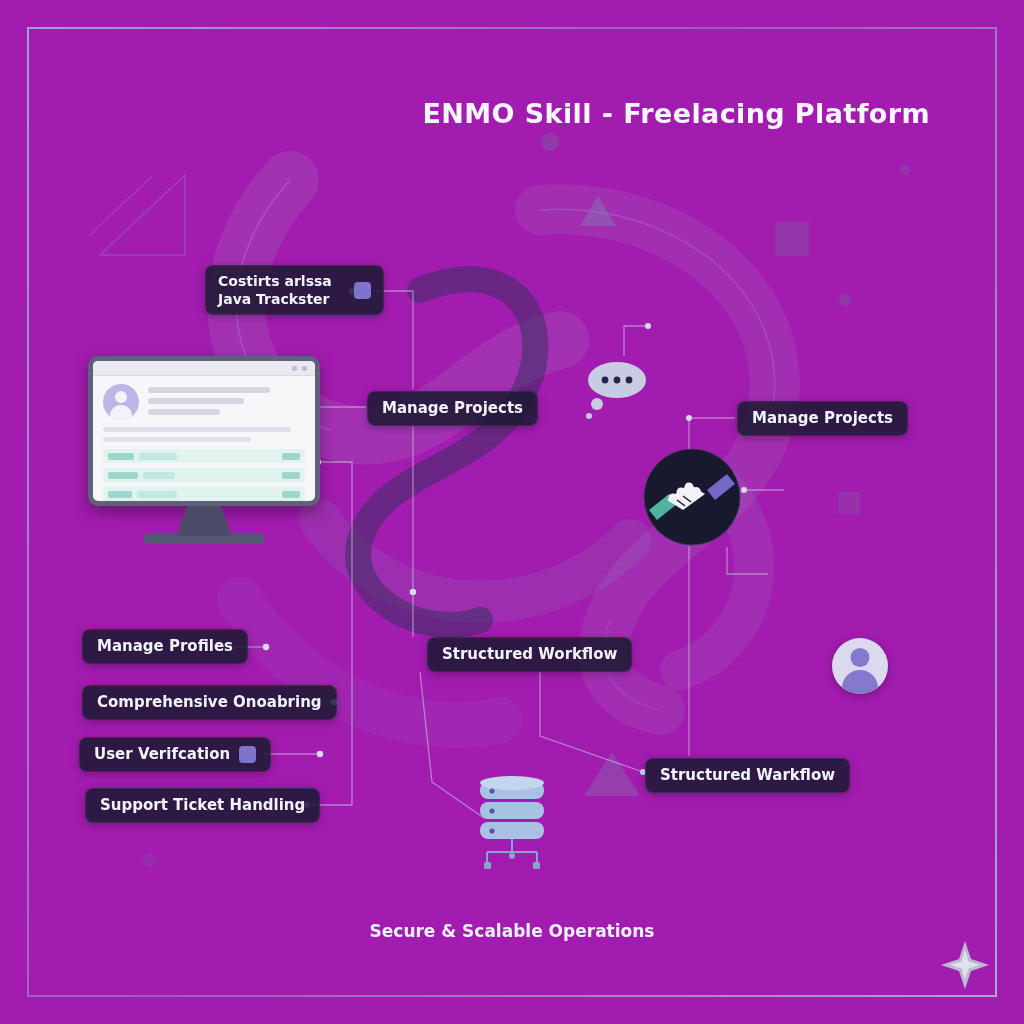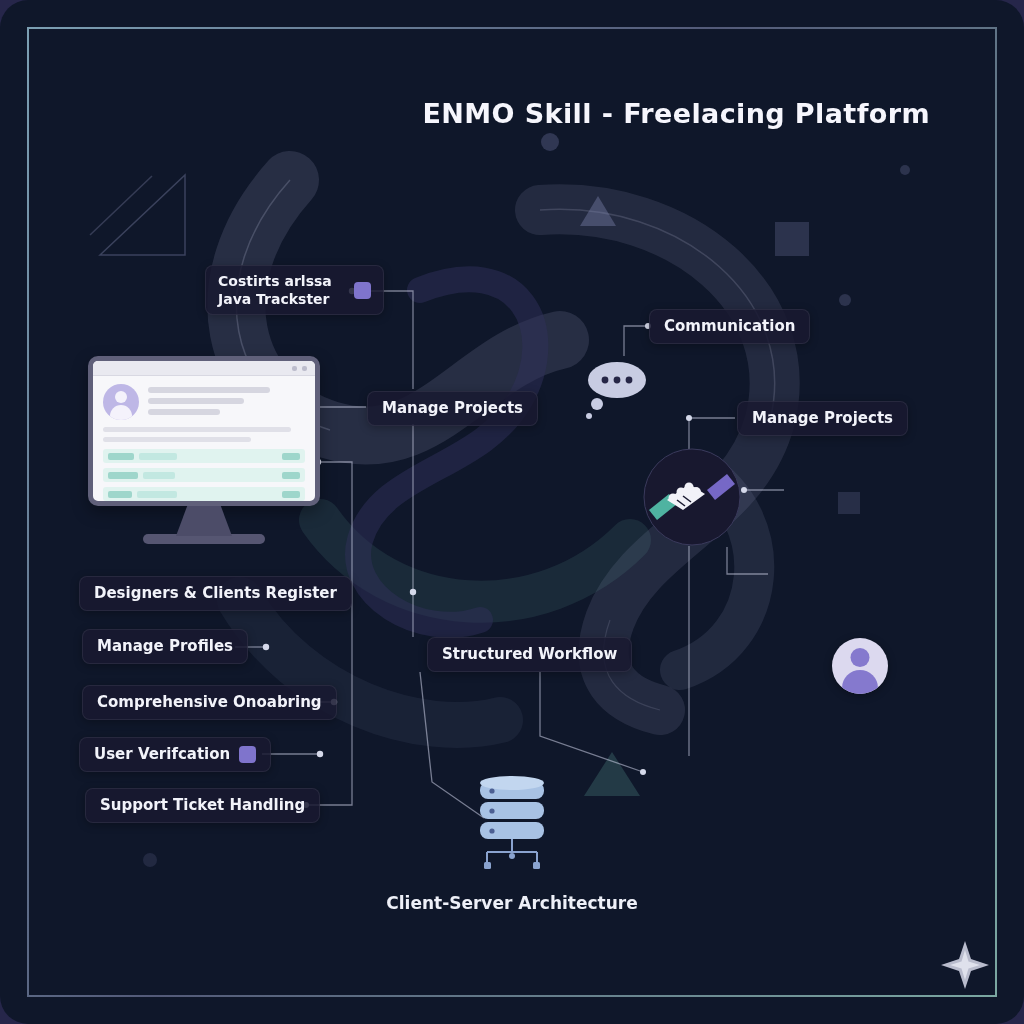--- a/index.html
+++ b/index.html
@@ -4,21 +4,21 @@
 <style>
   * { margin:0; padding:0; box-sizing:border-box; }
   html,body { width:1024px; height:1024px; }
   body {
     background:#26264a;
     font-family:"DejaVu Sans","Liberation Sans",sans-serif;
     color:#f2f3fa;
     position:relative;
     overflow:hidden;
   }
-  #root { position:absolute; inset:0; width:1024px; height:1024px; background:#0f172a;border-radius:28px; }
+  #root { position:absolute; inset:0; width:1024px; height:1024px; background:#a21caf; }
 
   .bg-svg, .connector-svg { position:absolute; inset:0; }
   .bg-svg { z-index:0; }
   .connector-svg { z-index:1; }
   .art { position:absolute; z-index:2; }
   .pill, .plain-label, .header-text, .footer-text { z-index:3; }
   .frame {
     position:absolute; left:27px; top:27px; right:27px; bottom:27px;
     border:2px solid;
     border-image:linear-gradient(120deg, rgba(160,205,225,0.75), rgba(150,156,198,0.5) 45%, rgba(168,228,212,0.7)) 1;
@@ -234,30 +234,29 @@
   </svg>
 
   <div class="pill two-line" style="left:205px; top:265px;">
     <span class="stack">
       <span>Costirts arlssa</span>
       <span>Java Trackster</span>
     </span>
     <span class="sq" style="margin-left:0;"></span>
   </div>
 
-  <div class="pill" style="left:649px; top:309px;">Communication</div>
   <div class="pill" style="left:367px; top:391px;">Manage Projects</div>
   <div class="pill" style="left:737px; top:401px;">Manage Projects</div>
-  <div class="pill" style="left:79px; top:576px;">Designers &amp; Clients Register</div>
   <div class="pill" style="left:82px; top:629px;">Manage Profiles</div>
   <div class="pill" style="left:82px; top:685px;">Comprehensive Onoabring</div>
   <div class="pill" style="left:79px; top:737px;">
     <span>User Verifcation</span><span class="sq"></span>
   </div>
   <div class="pill" style="left:85px; top:788px;">Support Ticket Handling</div>
   <div class="pill" style="left:427px; top:637px;text-align:right;">Structured Workflow</div>
-
-
-  <div class="footer-text footer-1">Client-Server Architecture</div>
+  <div class="pill" style="left:645px; top:758px;">Structured Warkflow</div>
+
+
+  <div class="footer-text footer-2">Secure &amp; Scalable Operations</div>
 
   <div class="frame"></div>
 
 </div>
 
 </body></html>

